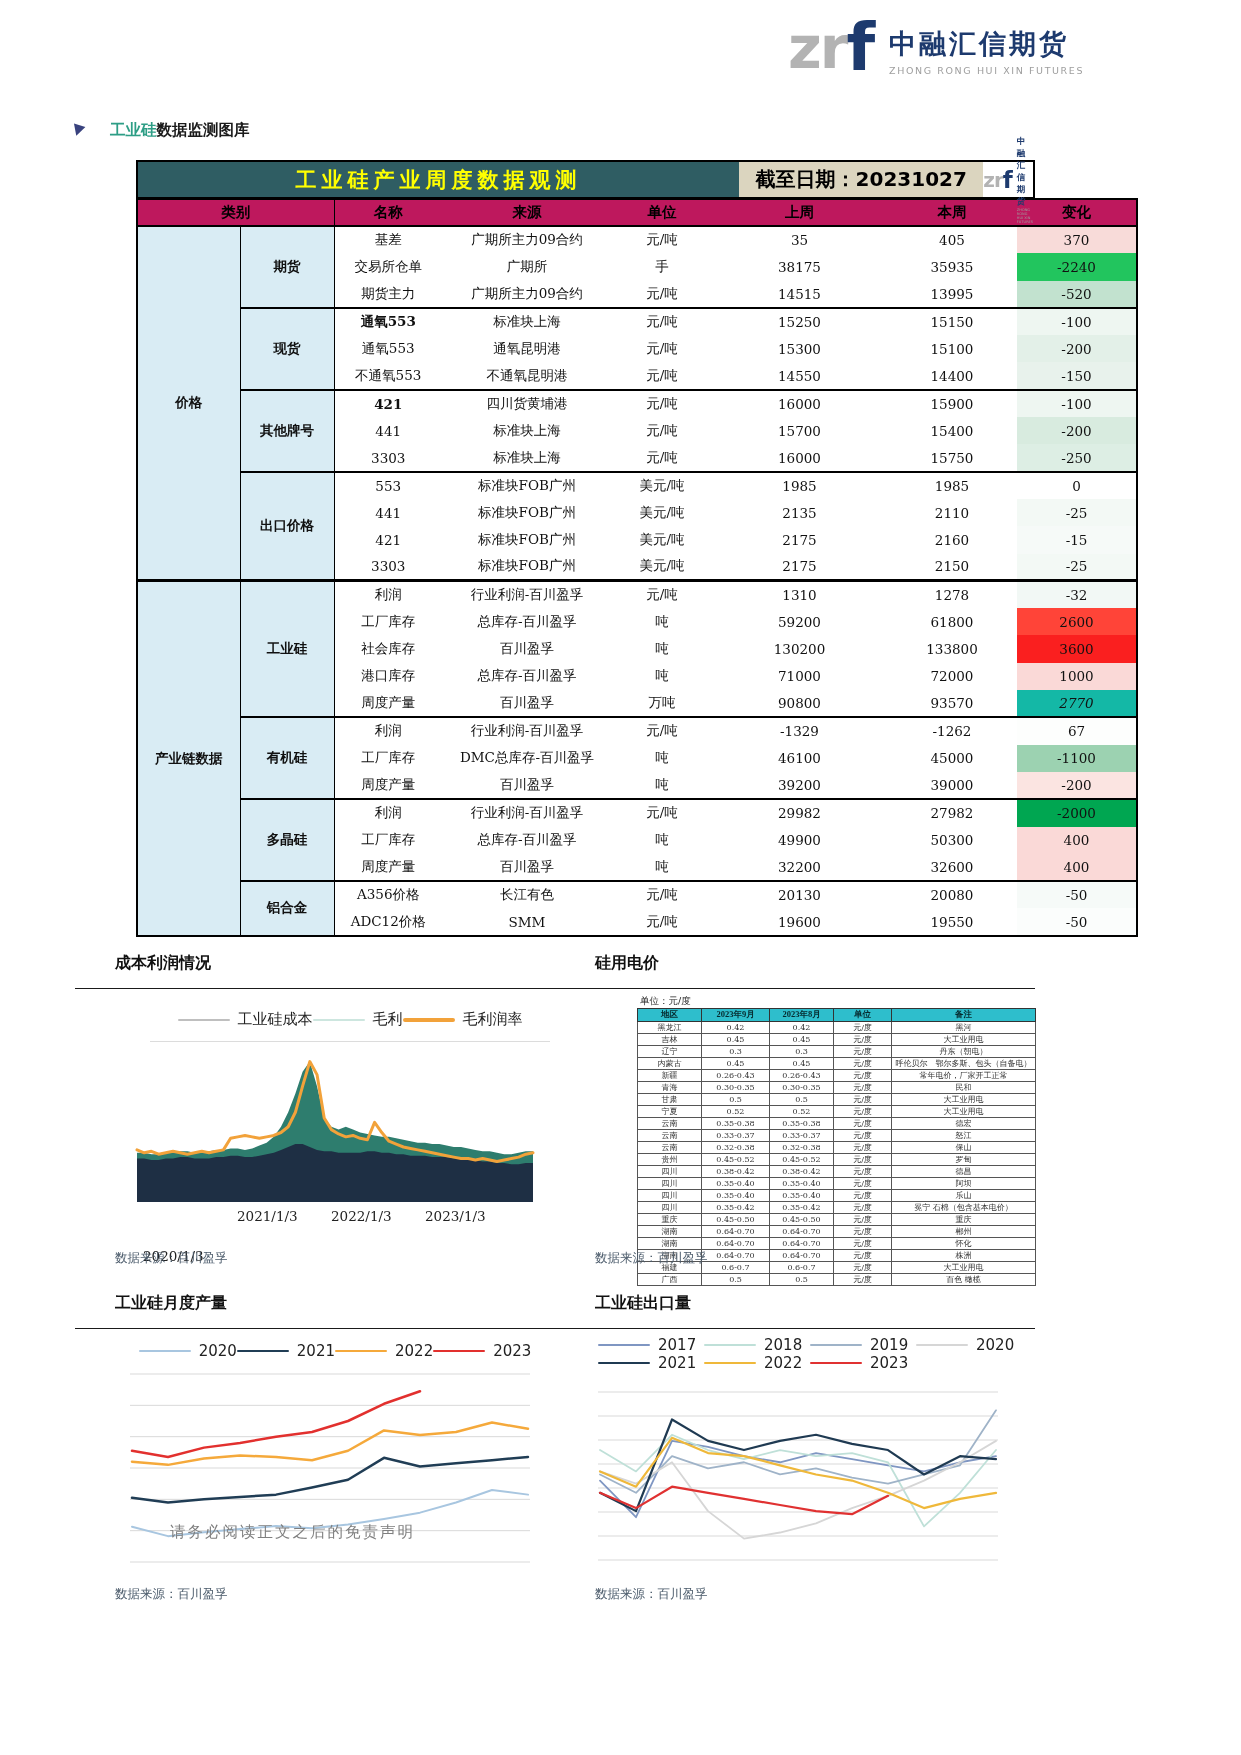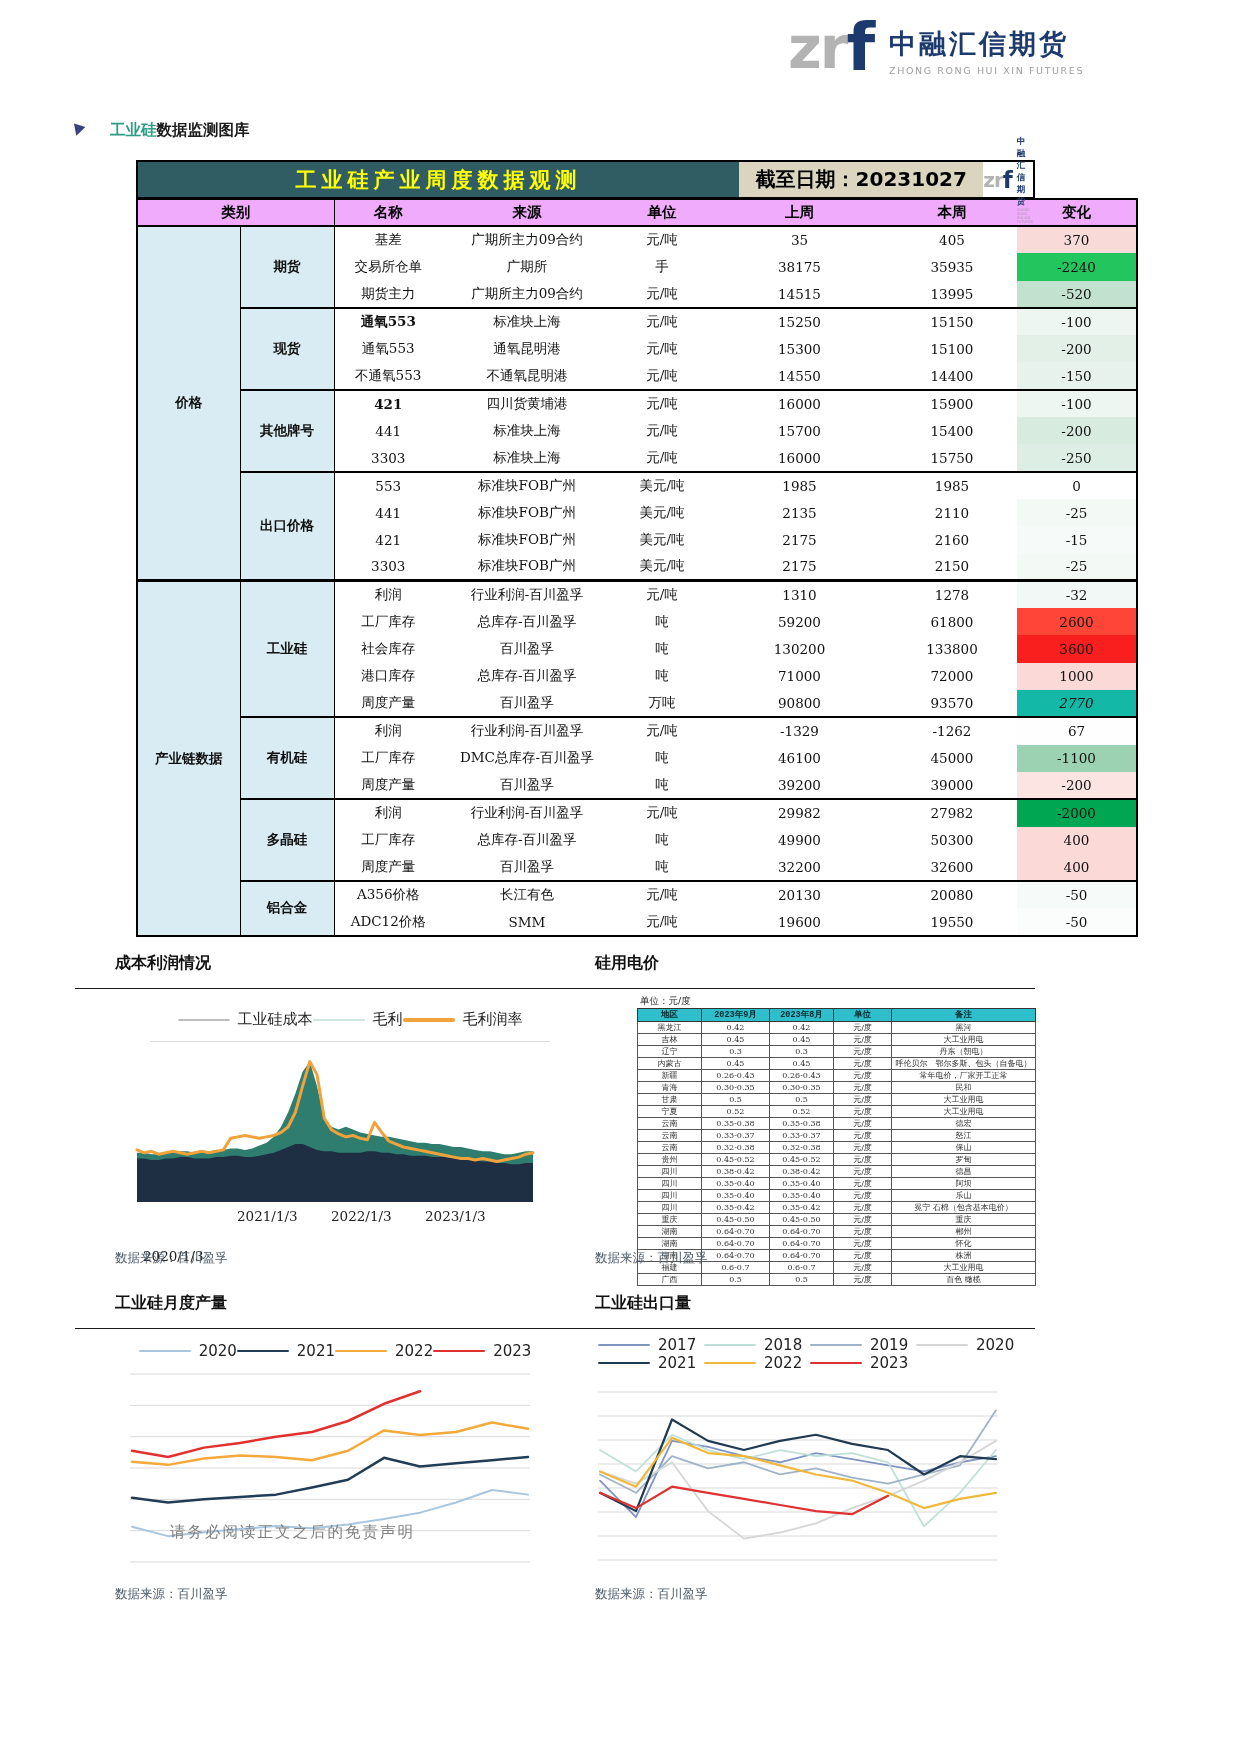--- a/index.html
+++ b/index.html
@@ -31,21 +31,21 @@
   .mt-title .t2 { width:253px; background:#dbd5bf; color:#000; font-family:"DejaVu Sans",sans-serif;
                   font-weight:bold; font-size:20px; display:flex; align-items:center; justify-content:center; }
   .mt-title .t3 { flex:1; background:#fff; display:flex; align-items:center; justify-content:center; }
   .mini-logo { display:flex; align-items:center; }
   .mini-logo .zr { font-family:"DejaVu Sans",sans-serif;font-weight:bold;font-size:20px;color:#b3b3b3;letter-spacing:-1px;}
   .mini-logo .f  { font-family:"DejaVu Sans",sans-serif;font-weight:bold;font-size:23px;color:#1d3a6e;margin-right:4px;}
   .mini-logo .cn { font-family:"DejaVu Sans",sans-serif;font-weight:bold;font-size:8.5px;color:#1d3a6e;}
   .mini-logo .en { font-family:"DejaVu Sans",sans-serif;font-size:3.5px;color:#9e9e9e;}
 
   table.mt { border-collapse:collapse; table-layout:fixed; width:1000px; border:2px solid #000; }
-  table.mt th { background:#f0abfc; height:27px; font-family:"DejaVu Sans",sans-serif; font-size:14.5px;
+  table.mt th { background:#be185d; height:27px; font-family:"DejaVu Sans",sans-serif; font-size:14.5px;
                 border-bottom:2px solid #000; }
   table.mt th.catsplit { border-right:1.5px solid #000; }
   table.mt td { height:27.3px; text-align:center; font-size:13.5px; color:#111; padding:0 2px; overflow:hidden; white-space:nowrap;}
   td.group-cell { background:#d9ecf4; font-family:"DejaVu Sans",sans-serif; font-weight:bold; font-size:14.5px;
                   border-right:1.5px solid #000; }
   td.subgroup-cell { background:#d9ecf4; font-family:"DejaVu Sans",sans-serif; font-weight:bold; font-size:14.5px;
                      border-right:1.5px solid #000; }
   td.src-cell { font-size:12px; }
   td.bold { font-weight:bold; }
   td.left { text-align:left; padding-left:6px; }
@@ -67,21 +67,21 @@
   svg.chart { position:absolute; background:#fff; }
   .xticks { position:absolute; height:18px; font-size:13.5px; color:#222; }
   .xticks span { position:absolute; top:0; }
   .caption { position:absolute; font-family:"DejaVu Sans",sans-serif; font-size:12.5px; color:#4a5a6a; }
 
   
   .pw-unit { position:absolute; left:640px; top:995px; font-size:9.5px; color:#222;
              font-family:"DejaVu Sans",sans-serif;}
   table.pw { position:absolute; left:637px; top:1008px; border-collapse:collapse; table-layout:fixed;
              width:398px; border:1.5px solid #333; }
-  table.pw th { background:#2ebecc; font-family:Liberation Mono, monospace; font-size:8.5px; height:12px;
+  table.pw th { background:#2ebecc; font-family:Liberation Serif, serif; font-size:8.5px; height:12px;
                 border:1px solid #333; color:#062a2e;}
   table.pw td { font-size:8px; height:10.3px; text-align:center; border:1px solid #555; color:#333;
                 overflow:hidden; white-space:nowrap; padding:0 1px;}
 
   .footer { position:absolute; left:170px; top:1522px; font-size:15.5px; color:#7f7f7f; letter-spacing:2px;text-align:center;}
 </style>
 </head>
 <body>
 
 <div class="page">

